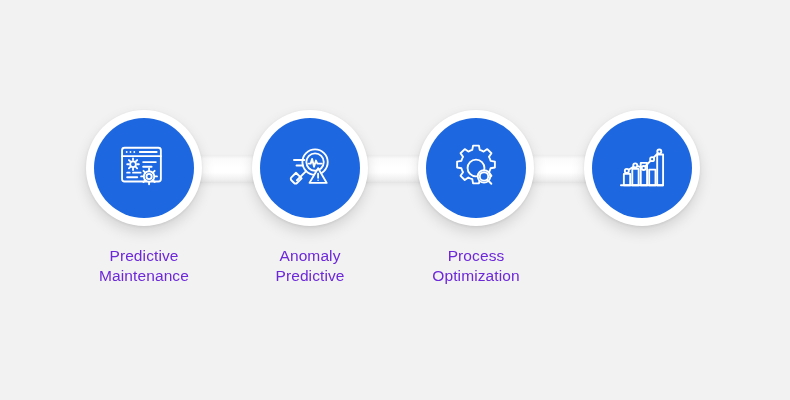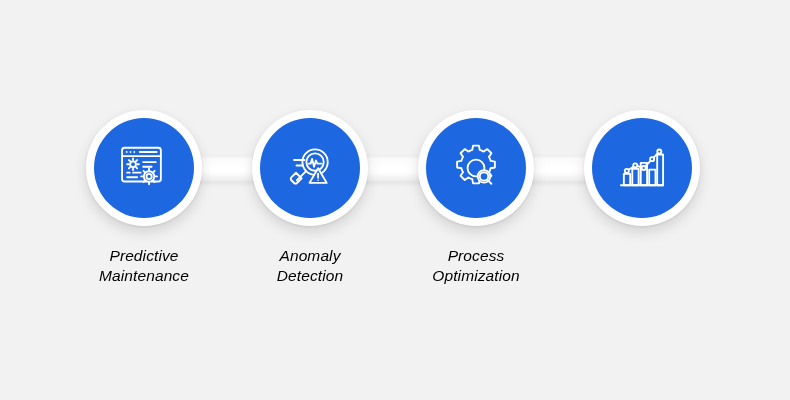--- a/index.html
+++ b/index.html
@@ -93,26 +93,25 @@
   }
   .badge .disc svg {
     width: 54px;
     height: 54px;
     display: block;
   }
 
   .label {
     margin-top: 20px;
     text-align: center;
-    color: #000000;
+    color: #6d28d9;
     font-size: 15.5px;
     line-height: 20px;
     white-space: pre-line;
     letter-spacing: 0.1px;
-    font-style: italic;
   }
 </style>
 </head>
 <body>
 
 <div id="process-flow">
 
   <div class="connectors">
     <div class="connector c1"></div>
     <div class="connector c2"></div>
@@ -167,21 +166,21 @@
               <path d="M13.2 49.8l-3.3-3.3a2.4 2.4 0 0 1 0-3.4l5.5-5.5 6.7 6.7-5.5 5.5a2.4 2.4 0 0 1-3.4 0z"></path>
               <line x1="13" y1="22.5" x2="25.5" y2="22.5"></line>
               <line x1="16" y1="29" x2="23.5" y2="29"></line>
               <path d="M41.6 32.2 L51.8 49.6 H31.4 Z" fill="#1d68e0"></path>
               <line x1="41.6" y1="38.8" x2="41.6" y2="43.6"></line>
               <circle cx="41.6" cy="46.4" r="0.9" fill="#ffffff" stroke="none"></circle>
           </svg>
         </div>
       </div>
       <div class="label">Anomaly
-Detection</div>
+Predictive</div>
     </div>
 
     <div class="step s3">
       <div class="badge">
         <div class="disc">
           <svg viewBox="0 0 64 64" fill="none" stroke="#ffffff" stroke-width="2.2" stroke-linecap="round" stroke-linejoin="round">
             <path d="M28.5 5.5h7l.9 5.1a20 20 0 0 1 4.7 1.95l4.25-2.95 4.95 4.95-2.95 4.25
                      a20 20 0 0 1 1.95 4.7l5.1.9v7l-5.1.9a20 20 0 0 1-1.95 4.7l2.95 4.25
                      -4.95 4.95-4.25-2.95a20 20 0 0 1-4.7 1.95l-.9 5.1h-7l-.9-5.1
                      a20 20 0 0 1-4.7-1.95l-4.25 2.95-4.95-4.95 2.95-4.25

